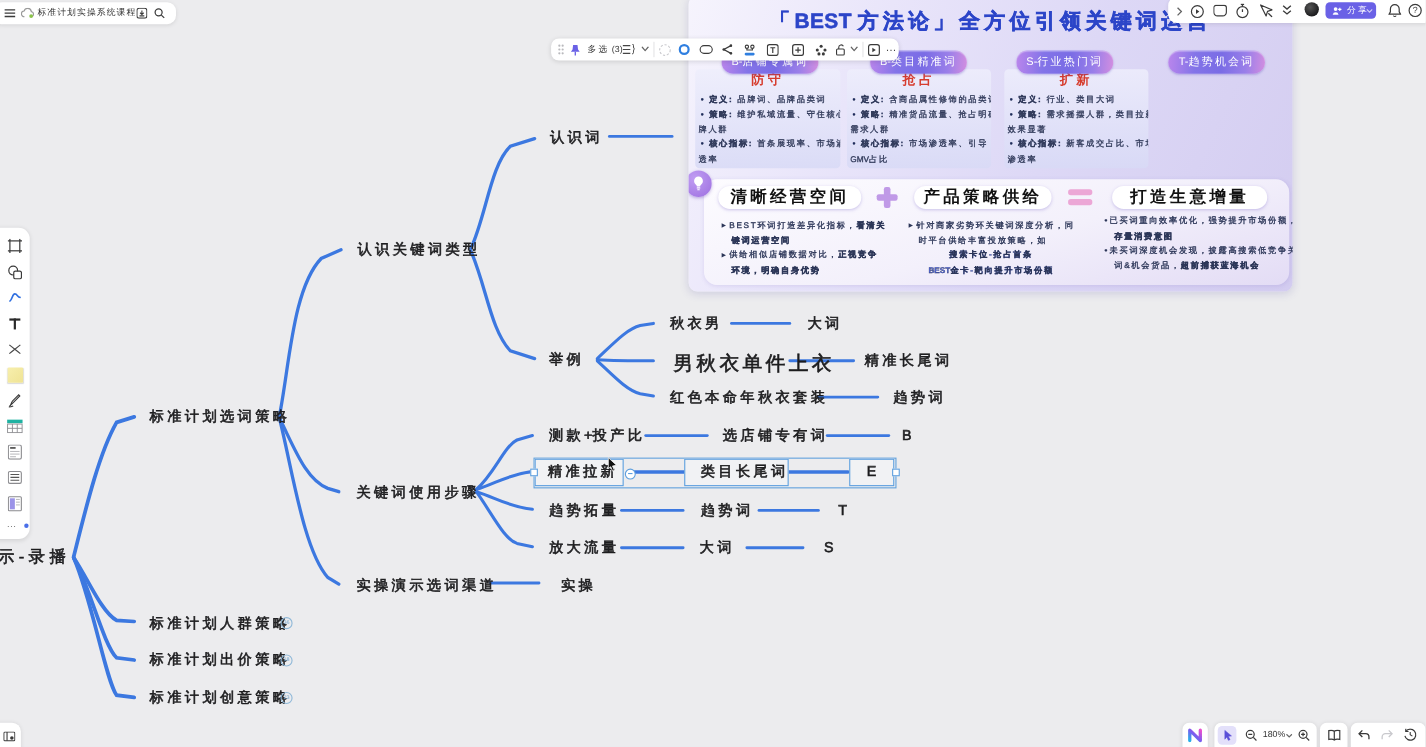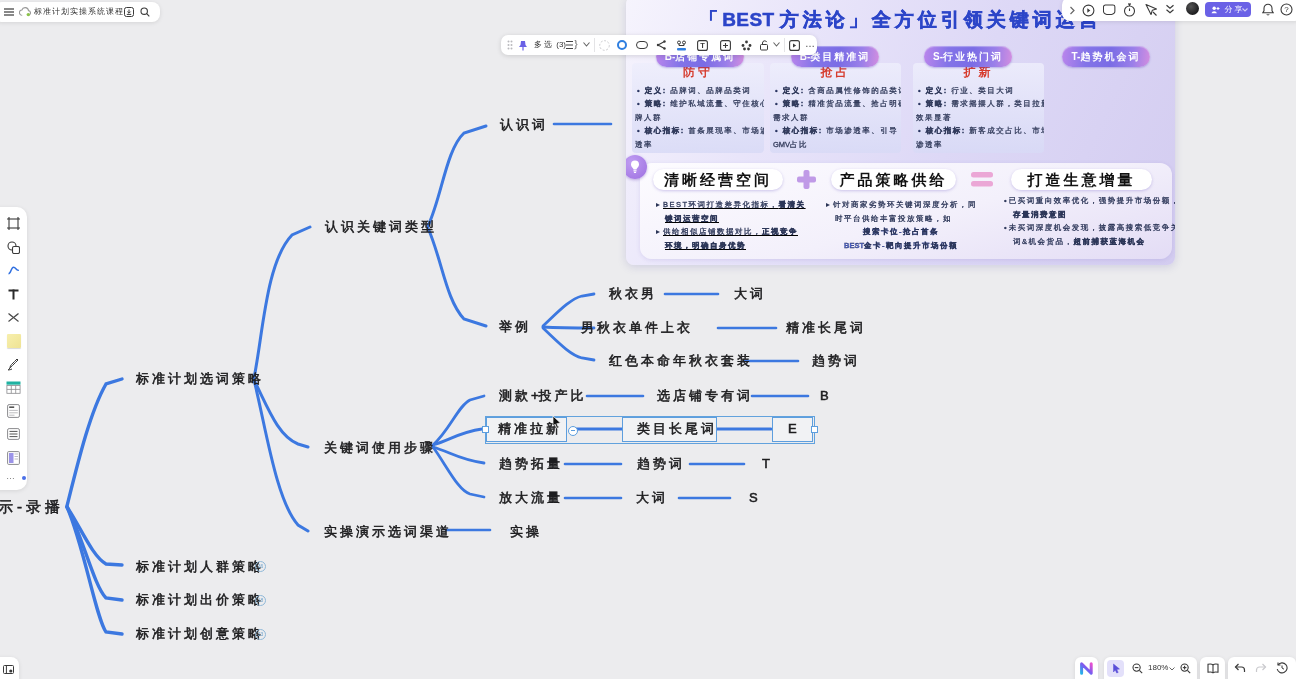--- a/index.html
+++ b/index.html
@@ -7,21 +7,21 @@
        background:#ececee;font-family:"Liberation Sans",sans-serif;}
   .abs{position:absolute;}
   .zh{letter-spacing:3px;}
   .cl .zh,.cl.zh,.bl .zh,.bl.zh{letter-spacing:1.5px;}
   .wpill .zh{letter-spacing:3px;}
   .pill .zh{letter-spacing:2px;}
   .lbl{position:absolute;line-height:1;color:#1d1d1f;white-space:nowrap;-webkit-text-stroke:.55px #1d1d1f;}
   .panel{position:absolute;background:#fff;box-shadow:0 1px 4px rgba(0,0,0,.10);}
   
   .pill{z-index:2;top:50px;width:88px;height:21px;border-radius:11px;text-align:center;line-height:21px;
-        color:#fff;font-weight:bold;font-size:10px;
+        color:#fff;font-weight:normal;font-size:10px;
         background:linear-gradient(95deg,#bb86ec 0%,#8374e8 28%,#7a6ce5 55%,#9a7fe9 80%,#d38ee0 100%);
         box-shadow:inset 0 1px 1px rgba(255,255,255,.35),0 1px 2px rgba(90,70,190,.35);}
   .col{top:67px;height:90px;border-radius:4px;overflow:hidden;
        background:linear-gradient(180deg,rgba(238,238,252,.85),rgba(216,218,246,.85));}
   .colhead{text-align:center;font-size:12px;font-weight:bold;color:#d63c2e;margin:3px 0 5px;line-height:13px;}
   .cl{font-size:7.5px;color:#333c5c;line-height:13.4px;white-space:nowrap;margin-left:5px;overflow:hidden;-webkit-text-stroke:.3px #333c5c;}
   .cl b{color:#1c2b5e;}
   .cl.ind{margin-left:3px;}
   .cl.c4{line-height:16.4px;}
   .wpill{top:173px;height:21px;background:#fff;border-radius:11px;text-align:center;line-height:21px;
@@ -91,21 +91,21 @@
 <div class="lbl zh" style="left:136px;top:560px;font-size:13px">标准计划人群策略</div>
 <div class="lbl zh" style="left:136px;top:593px;font-size:13px">标准计划出价策略</div>
 <div class="lbl zh" style="left:136px;top:627px;font-size:13px">标准计划创意策略</div>
 <div class="lbl zh" style="left:325px;top:220px;font-size:13px">认识关键词类型</div>
 <div class="lbl zh" style="left:324px;top:441px;font-size:13px">关键词使用步骤</div>
 <div class="lbl zh" style="left:324px;top:525px;font-size:13px">实操演示选词渠道</div>
 <div class="lbl zh" style="left:500px;top:118px;font-size:13px">认识词</div>
 <div class="lbl zh" style="left:499px;top:320px;font-size:13px">举例</div>
 <div class="lbl zh" style="left:609px;top:287px;font-size:13px">秋衣男</div>
 <div class="lbl zh" style="left:734px;top:287px;font-size:13px">大词</div>
-<div class="lbl zh" style="left:581px;top:321px;font-size:13px">男秋衣单件上衣</div>
+<div class="lbl zh" style="left:612px;top:321px;font-size:18px">男秋衣单件上衣</div>
 <div class="lbl zh" style="left:786px;top:321px;font-size:13px">精准长尾词</div>
 <div class="lbl zh" style="left:609px;top:354px;font-size:13px">红色本命年秋衣套装</div>
 <div class="lbl zh" style="left:812px;top:354px;font-size:13px">趋势词</div>
 <div class="lbl" style="left:499px;top:389px;font-size:13px"><span class="zh">测款</span>+<span class="zh">投产比</span></div>
 <div class="lbl zh" style="left:657px;top:389px;font-size:13px">选店铺专有词</div>
 <div class="lbl" style="left:820px;top:389px;font-size:13px">B</div>
 <div class="lbl zh" style="left:499px;top:457px;font-size:13px">趋势拓量</div>
 <div class="lbl zh" style="left:637px;top:457px;font-size:13px">趋势词</div>
 <div class="lbl" style="left:762px;top:457px;font-size:13px">T</div>
 <div class="lbl zh" style="left:499px;top:491px;font-size:13px">放大流量</div>
@@ -192,21 +192,21 @@
         <rect x="2" y="8.5" width="19" height="6" rx="2"></rect>
       </g>
   </svg>
   <svg class="abs" style="left:344px;top:175px" width="24" height="17" viewBox="0 0 24 17">
     <g fill="#eb9fd2" opacity=".9">
         <rect x="1" y="1" width="22" height="5.5" rx="2.5"></rect>
         <rect x="1" y="10" width="22" height="5.5" rx="2.5"></rect>
       </g>
   </svg>
 
-  <div class="abs bcol" style="left:30px;top:202px;width:140px;text-decoration:underline;">
+  <div class="abs bcol" style="left:30px;top:202px;width:140px;">
     <div class="bl"><i class="tri"></i><span class="zh">BEST环词打造差异化指标，</span><b class="zh">看清关</b></div>
     <div class="bl ind2"><b class="zh">键词运营空间</b></div>
     <div class="bl"><i class="tri"></i><span class="zh">供给相似店铺数据对比，</span><b class="zh">正视竞争</b></div>
     <div class="bl ind2"><b class="zh">环境，明确自身优势</b></div>
   </div>
   <div class="abs bcol" style="left:200px;top:202px;width:150px;">
     <div class="bl"><i class="tri"></i><span class="zh">针对商家劣势环关键词深度分析，同</span></div>
     <div class="bl ind2"><span class="zh">时平台供给丰富投放策略，如</span></div>
     <div class="bl" style="text-align:center;color:#5168e0;font-weight:bold"><span class="zh">搜索卡位-抢占首条</span></div>
     <div class="bl" style="text-align:center;color:#5168e0;font-weight:bold">BEST<span class="zh">金卡-靶向提升市场份额</span></div>

